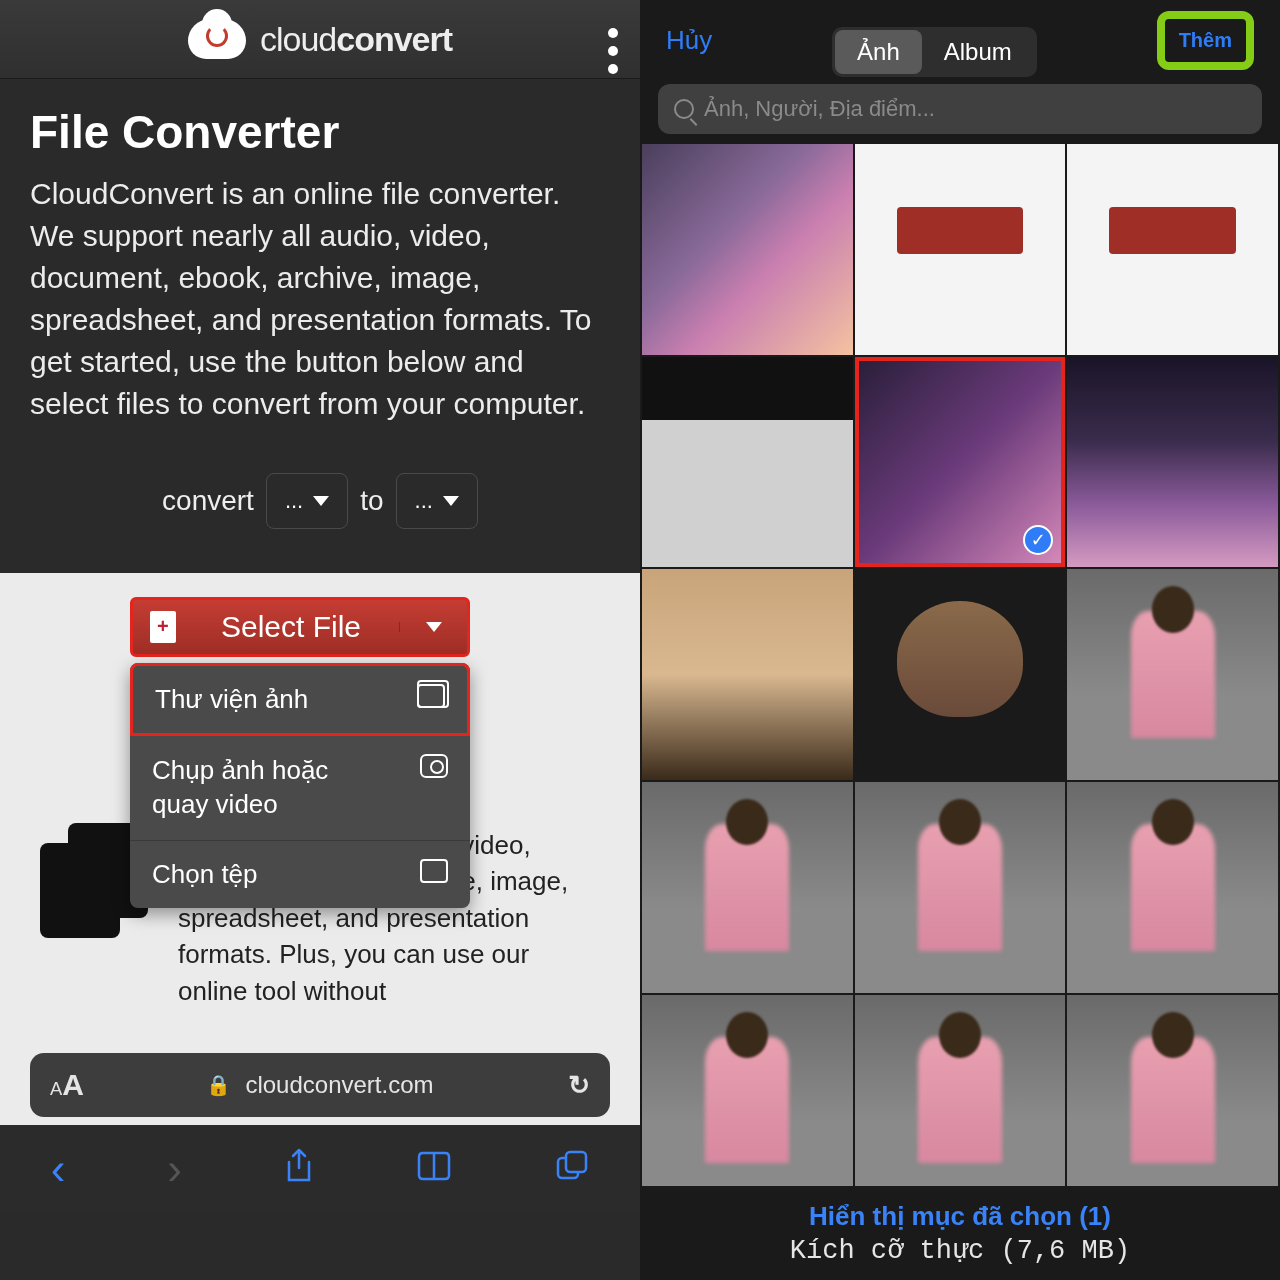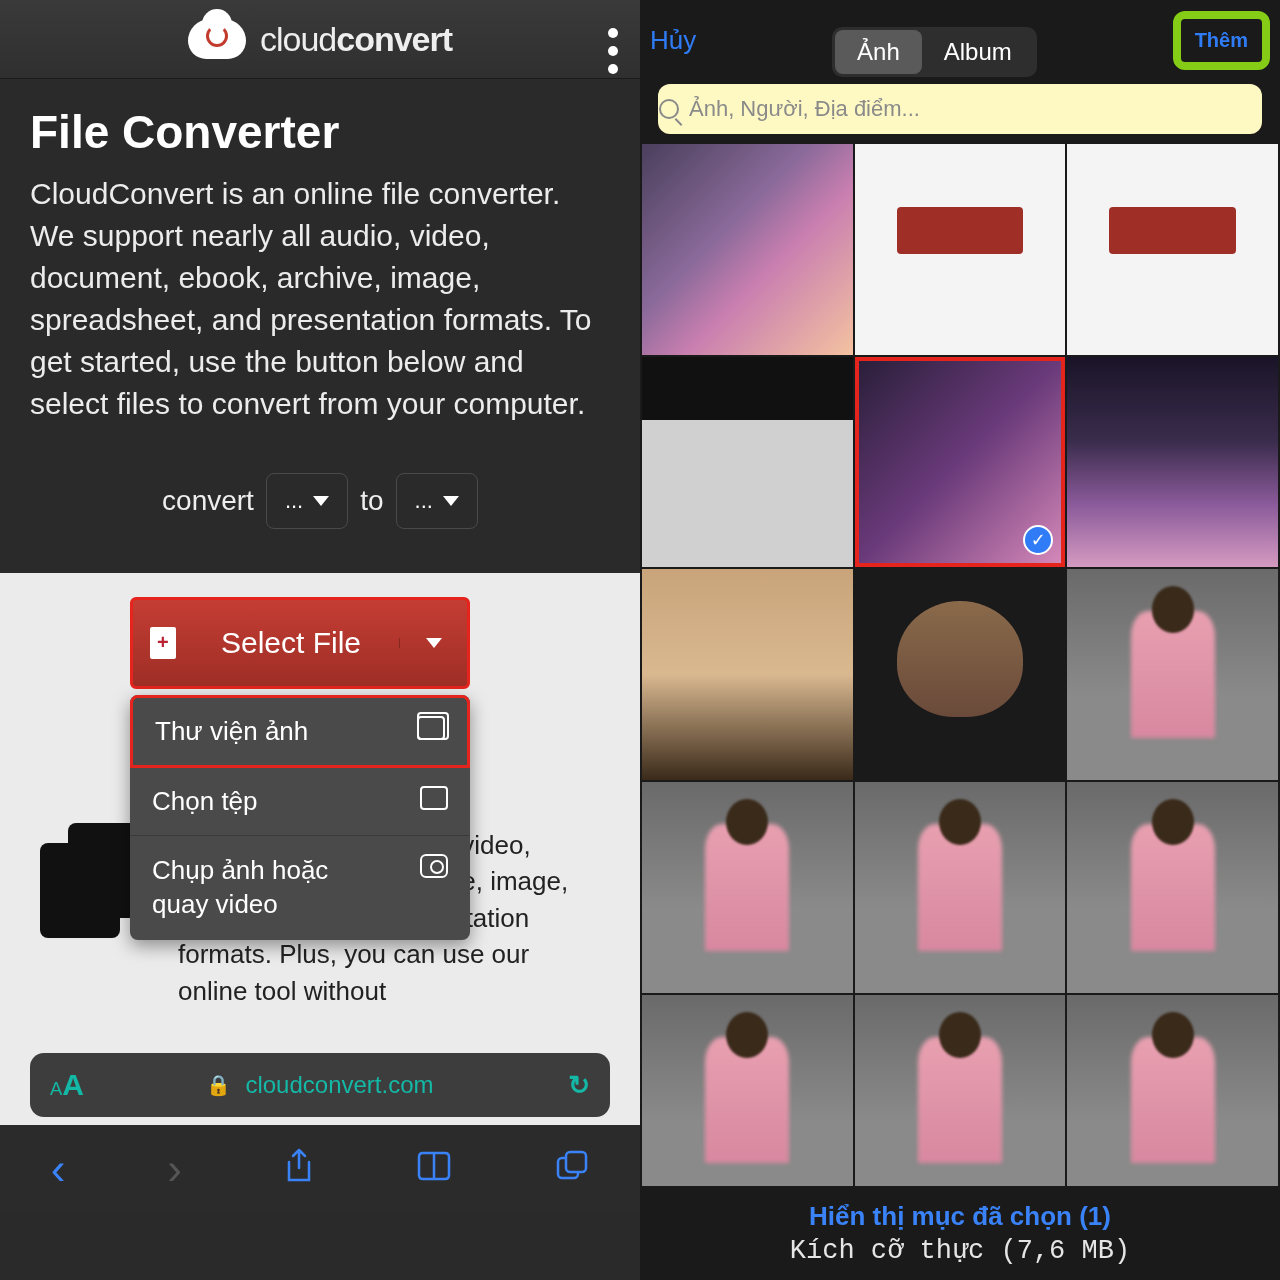--- a/index.html
+++ b/index.html
@@ -63,21 +63,21 @@
   .dots-box {
     border: 1px solid #4a4a4a; border-radius: 8px;
     padding: 14px 18px; display: flex; align-items: center; gap: 10px;
     color: #fff; font-size: 22px;
   }
   .chev { width: 0; height: 0; border-left: 8px solid transparent; border-right: 8px solid transparent; border-top: 10px solid #fff; }
 
   .lower { background: #ebebeb; height: 640px; position: relative; }
   .select-wrap { position: absolute; top: 24px; left: 130px; width: 340px; }
   .select-btn {
-    display: flex; align-items: center; height: 92px;
+    display: flex; align-items: center; height: 60px;
     background: linear-gradient(#c43d33,#9e2e26);
     border: 3px solid #e6241e; border-radius: 6px;
     color: #fff; font-size: 30px;
   }
   .select-btn .icon-box { width: 60px; display:flex; justify-content:center;}
   .file-plus { width: 26px; height: 32px; background:#fff; position:relative; border-radius:2px;}
   .file-plus::after{content:"+"; position:absolute; color:#b23; font-weight:bold; left:7px; top:4px; font-size:20px;}
   .select-btn .lbl { flex:1; text-align:center; padding-right:10px;}
   .select-btn .drop { width: 68px; border-left:1px solid rgba(0,0,0,.25); display:flex; justify-content:center;}
   .menu {
@@ -102,53 +102,53 @@
   .doc-icon { width:110px; height:120px; position:relative; }
   .doc-icon .sheet{position:absolute;width:80px;height:95px;background:#111;border-radius:8px;}
   .doc-icon .sheet.back{left:0;top:20px;}
   .doc-icon .sheet.front{left:28px;top:0;}
   .bg-text { flex:1; font-size:26px; line-height:1.4; color:#222; padding-top:4px;}
 
   .safari-url {
     position:absolute; bottom:96px; left:30px; right:30px; height:64px;
     background:#3d3d3d; border-radius:14px;
     display:flex; align-items:center; justify-content:center; gap:14px;
-    color:#14b8a6; font-size:24px;
+    color:#e5e5e5; font-size:24px;
   }
   .safari-url .aa{position:absolute;left:20px;font-size:22px;}
   .safari-url .aa b{font-size:30px;}
   .safari-url .lock{font-size:20px;}
   .safari-url .reload{position:absolute;right:20px;font-size:26px;font-weight:bold;}
   .safari-bar {
     position:absolute; bottom:0; left:0; right:0; height:88px;
     background:#2b2b2b;
     display:flex; align-items:center; justify-content:space-around;
     font-size:30px;
   }
   .safari-bar span{color:#3a82f7;}
   .safari-bar span.dim{color:#555;}
 
   
   .picker-hdr {
     height: 80px;
     display:flex; align-items:center; justify-content:space-between;
-    padding: 0 10px;
+    padding: 0 26px;
   }
   .picker-hdr .cancel{color:#2f7cf6;font-size:26px;}
   .seg { display:flex; background:#2e2e2e; border-radius:10px; padding:3px;margin-top:23px; }
   .seg div{padding:8px 22px;font-size:24px;color:#fff;border-radius:8px;}
   .seg div.active{background:#5a5a5a;}
   .add-btn{
     color:#2f7cf6; font-size:20px; font-weight:600;
     border:8px solid #84cc16; border-radius:12px; padding:10px 14px;
   }
   .search {
-    margin:4px 18px 10px; height:50px; background:#fef9c3;
+    margin:4px 18px 10px; height:50px; background:#404040;
     border-radius:12px; display:flex; align-items:center; gap:10px;
-    padding:0 1px; color:#8a8a8a; font-size:22px;
+    padding:0 16px; color:#8a8a8a; font-size:22px;
   }
   .mag{width:20px;height:20px;border:2px solid #8a8a8a;border-radius:50%;position:relative;}
   .mag::after{content:"";position:absolute;right:-6px;bottom:-6px;width:9px;height:2px;background:#8a8a8a;transform:rotate(45deg);}
 
   .grid { display:grid; grid-template-columns:repeat(3,1fr); gap:2px; padding:0 2px; }
   .thumb { aspect-ratio:1/1; background:#2a2a2a; position:relative; overflow:hidden;}
   .thumb.sel{border:4px solid #e6241e;}
   .check{position:absolute;right:8px;bottom:8px;width:30px;height:30px;background:#2f7cf6;border-radius:50%;border:2px solid #fff;display:flex;align-items:center;justify-content:center;color:#fff;font-size:18px;}
   .th-a{background:linear-gradient(135deg,#4a3f5c 0%,#8a6a9a 40%,#c97fb0 60%,#f4c2a0 100%);}
   .th-b{background:#f4f4f4;}
@@ -226,26 +226,26 @@
         <div class="drop">
             <span class="chev"></span>
           </div>
       </div>
       <div class="menu">
         <div class="menu-item hl">
           <span>Thư viện ảnh</span>
           <span class="mi-icon photos"></span>
         </div>
         <div class="menu-item">
+          <span style="max-width:220px;line-height:1.3;">Chụp ảnh hoặc quay video</span>
+          <span class="mi-icon camera"></span>
+        </div>
+        <div class="menu-item">
           <span>Chọn tệp</span>
           <span class="mi-icon folder"></span>
-        </div>
-        <div class="menu-item">
-          <span style="max-width:220px;line-height:1.3;">Chụp ảnh hoặc quay video</span>
-          <span class="mi-icon camera"></span>
         </div>
       </div>
     </div>
 
     <div class="safari-url">
       <span class="aa"><small>A</small><b>A</b></span>
       <span class="lock">🔒</span>
       <span>cloudconvert.com</span>
       <span class="reload">↻</span>
     </div>

